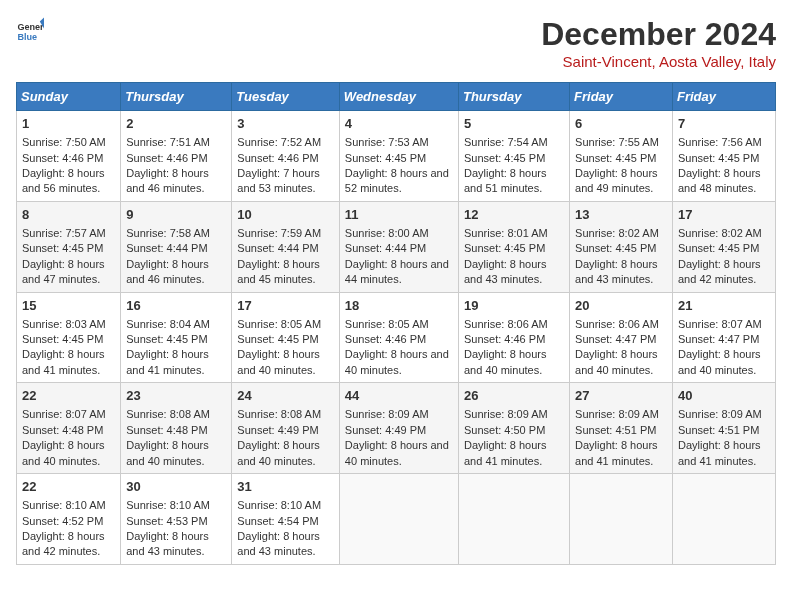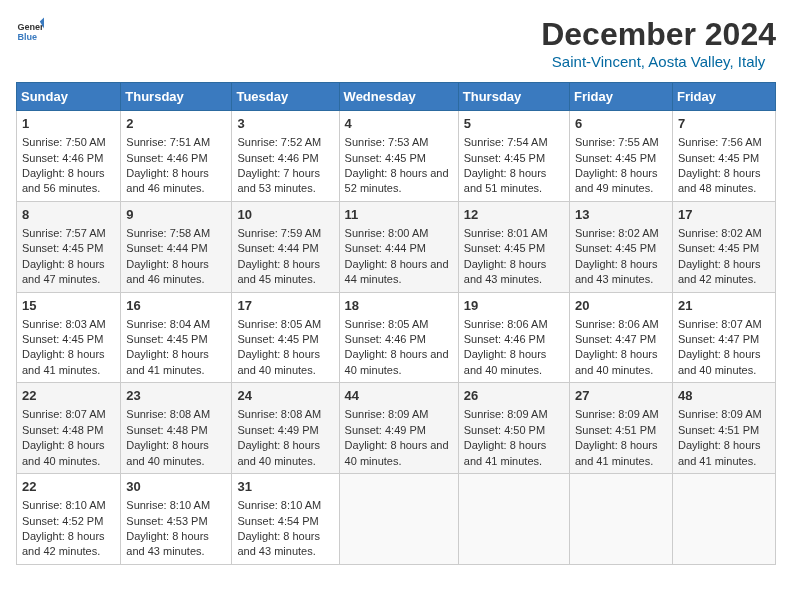--- a/index.html
+++ b/index.html
@@ -19,44 +19,45 @@
     .logo {
       display: flex;
       align-items: center;
       gap: 4px;
     }
     .logo-icon {
       width: 28px;
       height: 28px;
     }
     .title-area {
-      text-align: center;
+      text-align: right;
     }
     .main-title {
       font-size: 32px;
       font-weight: bold;
       color: #333;
     }
     .subtitle {
       font-size: 15px;
-      color: #0369a1;
+      color: #b91c1c;
     }
     table {
       width: 100%;
       border-collapse: collapse;
       font-size: 11px;
     }
     thead tr th {
       background-color: #3a7abf;
       color: #fff;
       padding: 6px 4px;
       text-align: left;
       font-size: 13px;
       font-weight: bold;
       border: 1px solid #2c6aa0;
+      font-style: italic;
     }
     tbody tr td {
       border: 1px solid #ccc;
       padding: 4px 5px;
       vertical-align: top;
       background: #fff;
       color: #333;
       line-height: 1.4;
     }
     tbody tr:nth-child(even) td {
@@ -265,21 +266,21 @@
           <div>Sunset: 4:50 PM</div>
           <div>Daylight: 8 hours and 41 minutes.</div>
         </td>
         <td>
           <span class="day-num">27</span>
           <div>Sunrise: 8:09 AM</div>
           <div>Sunset: 4:51 PM</div>
           <div>Daylight: 8 hours and 41 minutes.</div>
         </td>
         <td>
-          <span class="day-num">48</span>
+          <span class="day-num">40</span>
           <div>Sunrise: 8:09 AM</div>
           <div>Sunset: 4:51 PM</div>
           <div>Daylight: 8 hours and 41 minutes.</div>
         </td>
       </tr>
       <tr>
         <td>
           <span class="day-num">22</span>
           <div>Sunrise: 8:10 AM</div>
           <div>Sunset: 4:52 PM</div>

